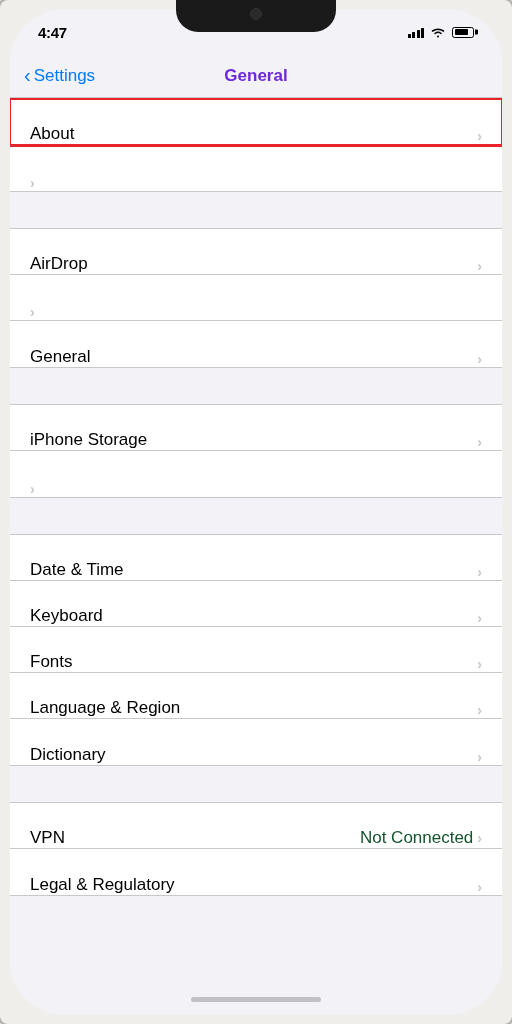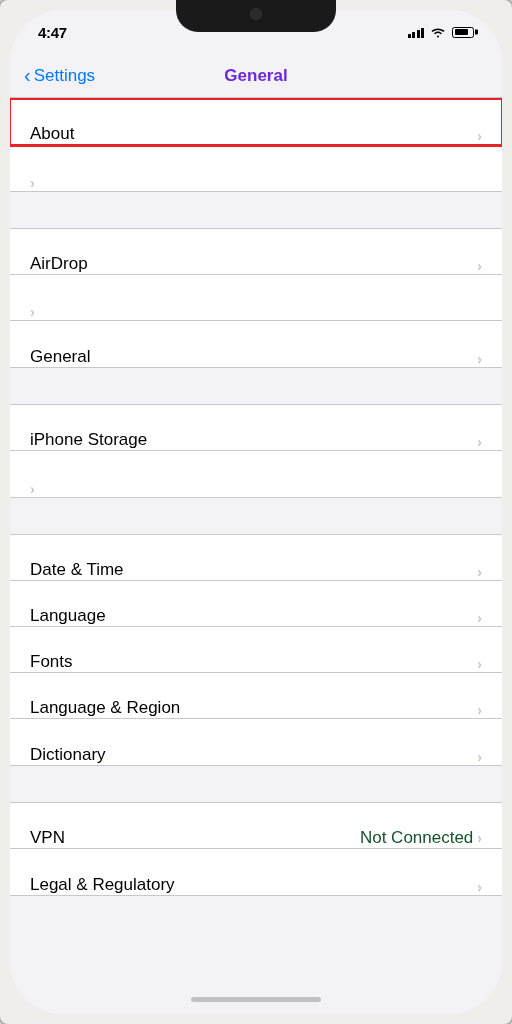--- a/index.html
+++ b/index.html
@@ -380,21 +380,21 @@
 
       <div class="section-spacer"></div>
       <div class="section-group">
         <div class="settings-row">
           <span class="row-label">Date &amp; Time</span>
           <div class="row-right">
             <span class="chevron-right">›</span>
           </div>
         </div>
         <div class="settings-row">
-          <span class="row-label">Language</span>
+          <span class="row-label">Keyboard</span>
           <div class="row-right">
             <span class="chevron-right">›</span>
           </div>
         </div>
         <div class="settings-row">
           <span class="row-label">Fonts</span>
           <div class="row-right">
             <span class="chevron-right">›</span>
           </div>
         </div>

